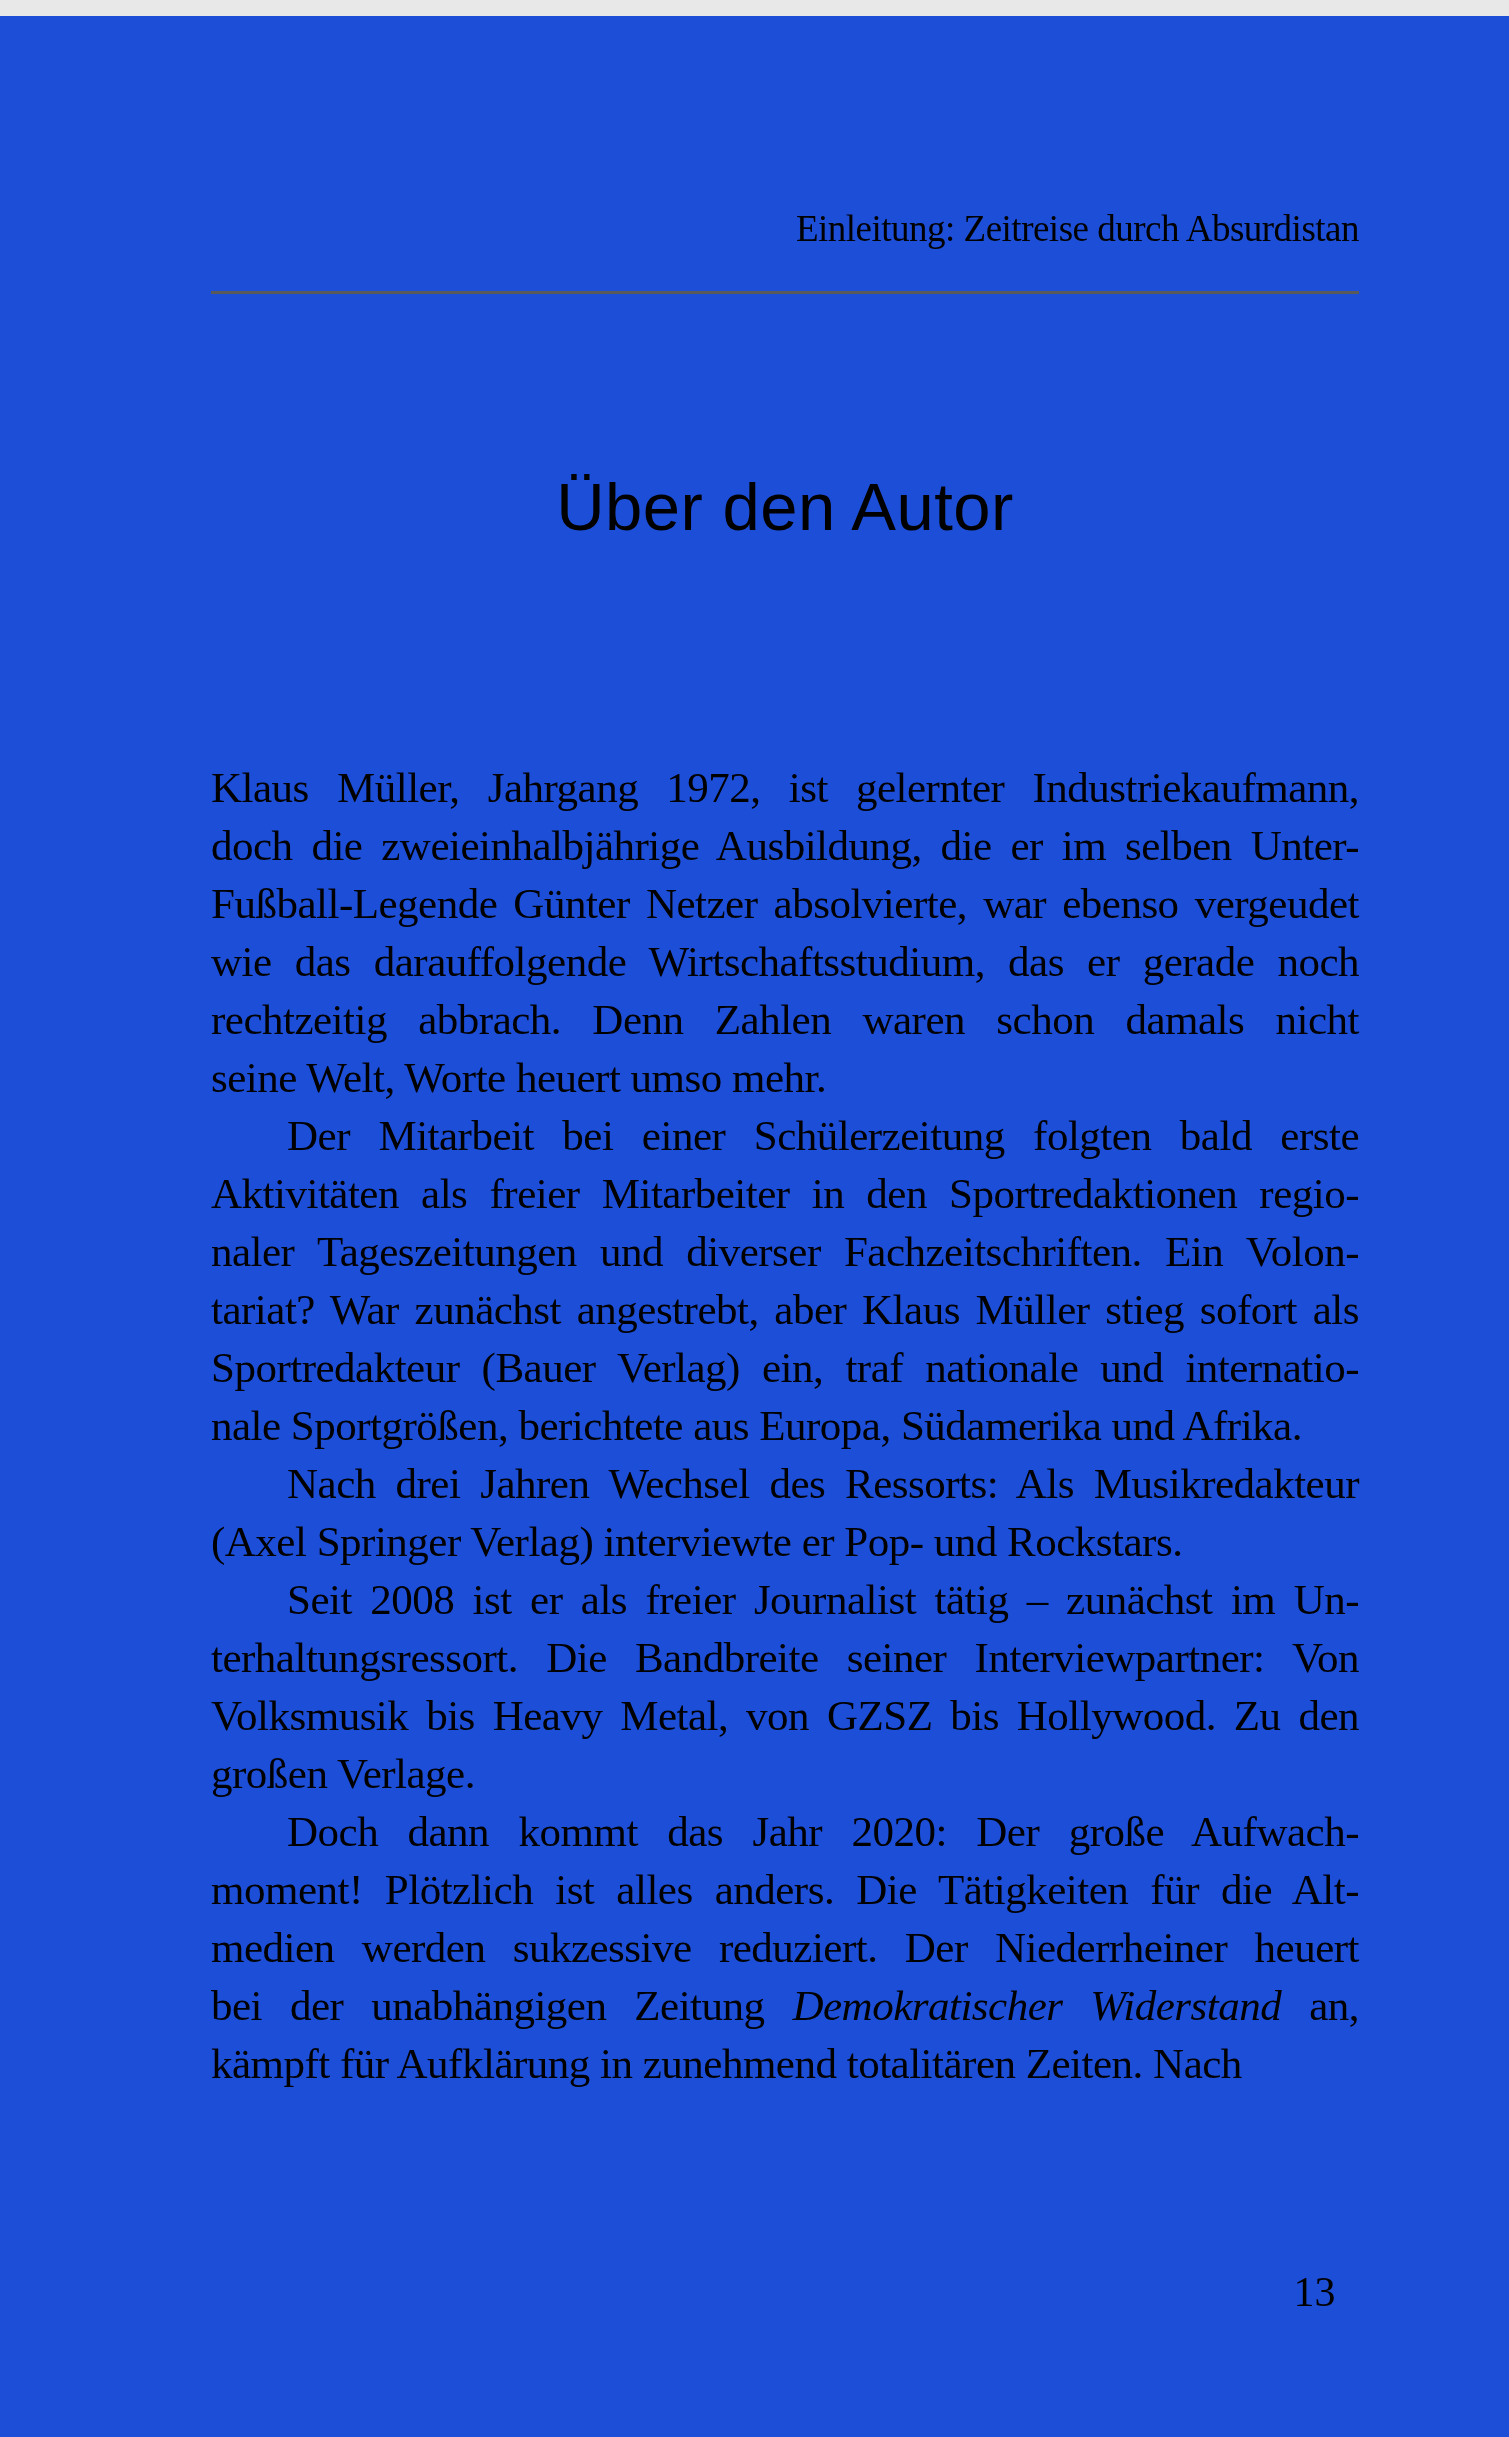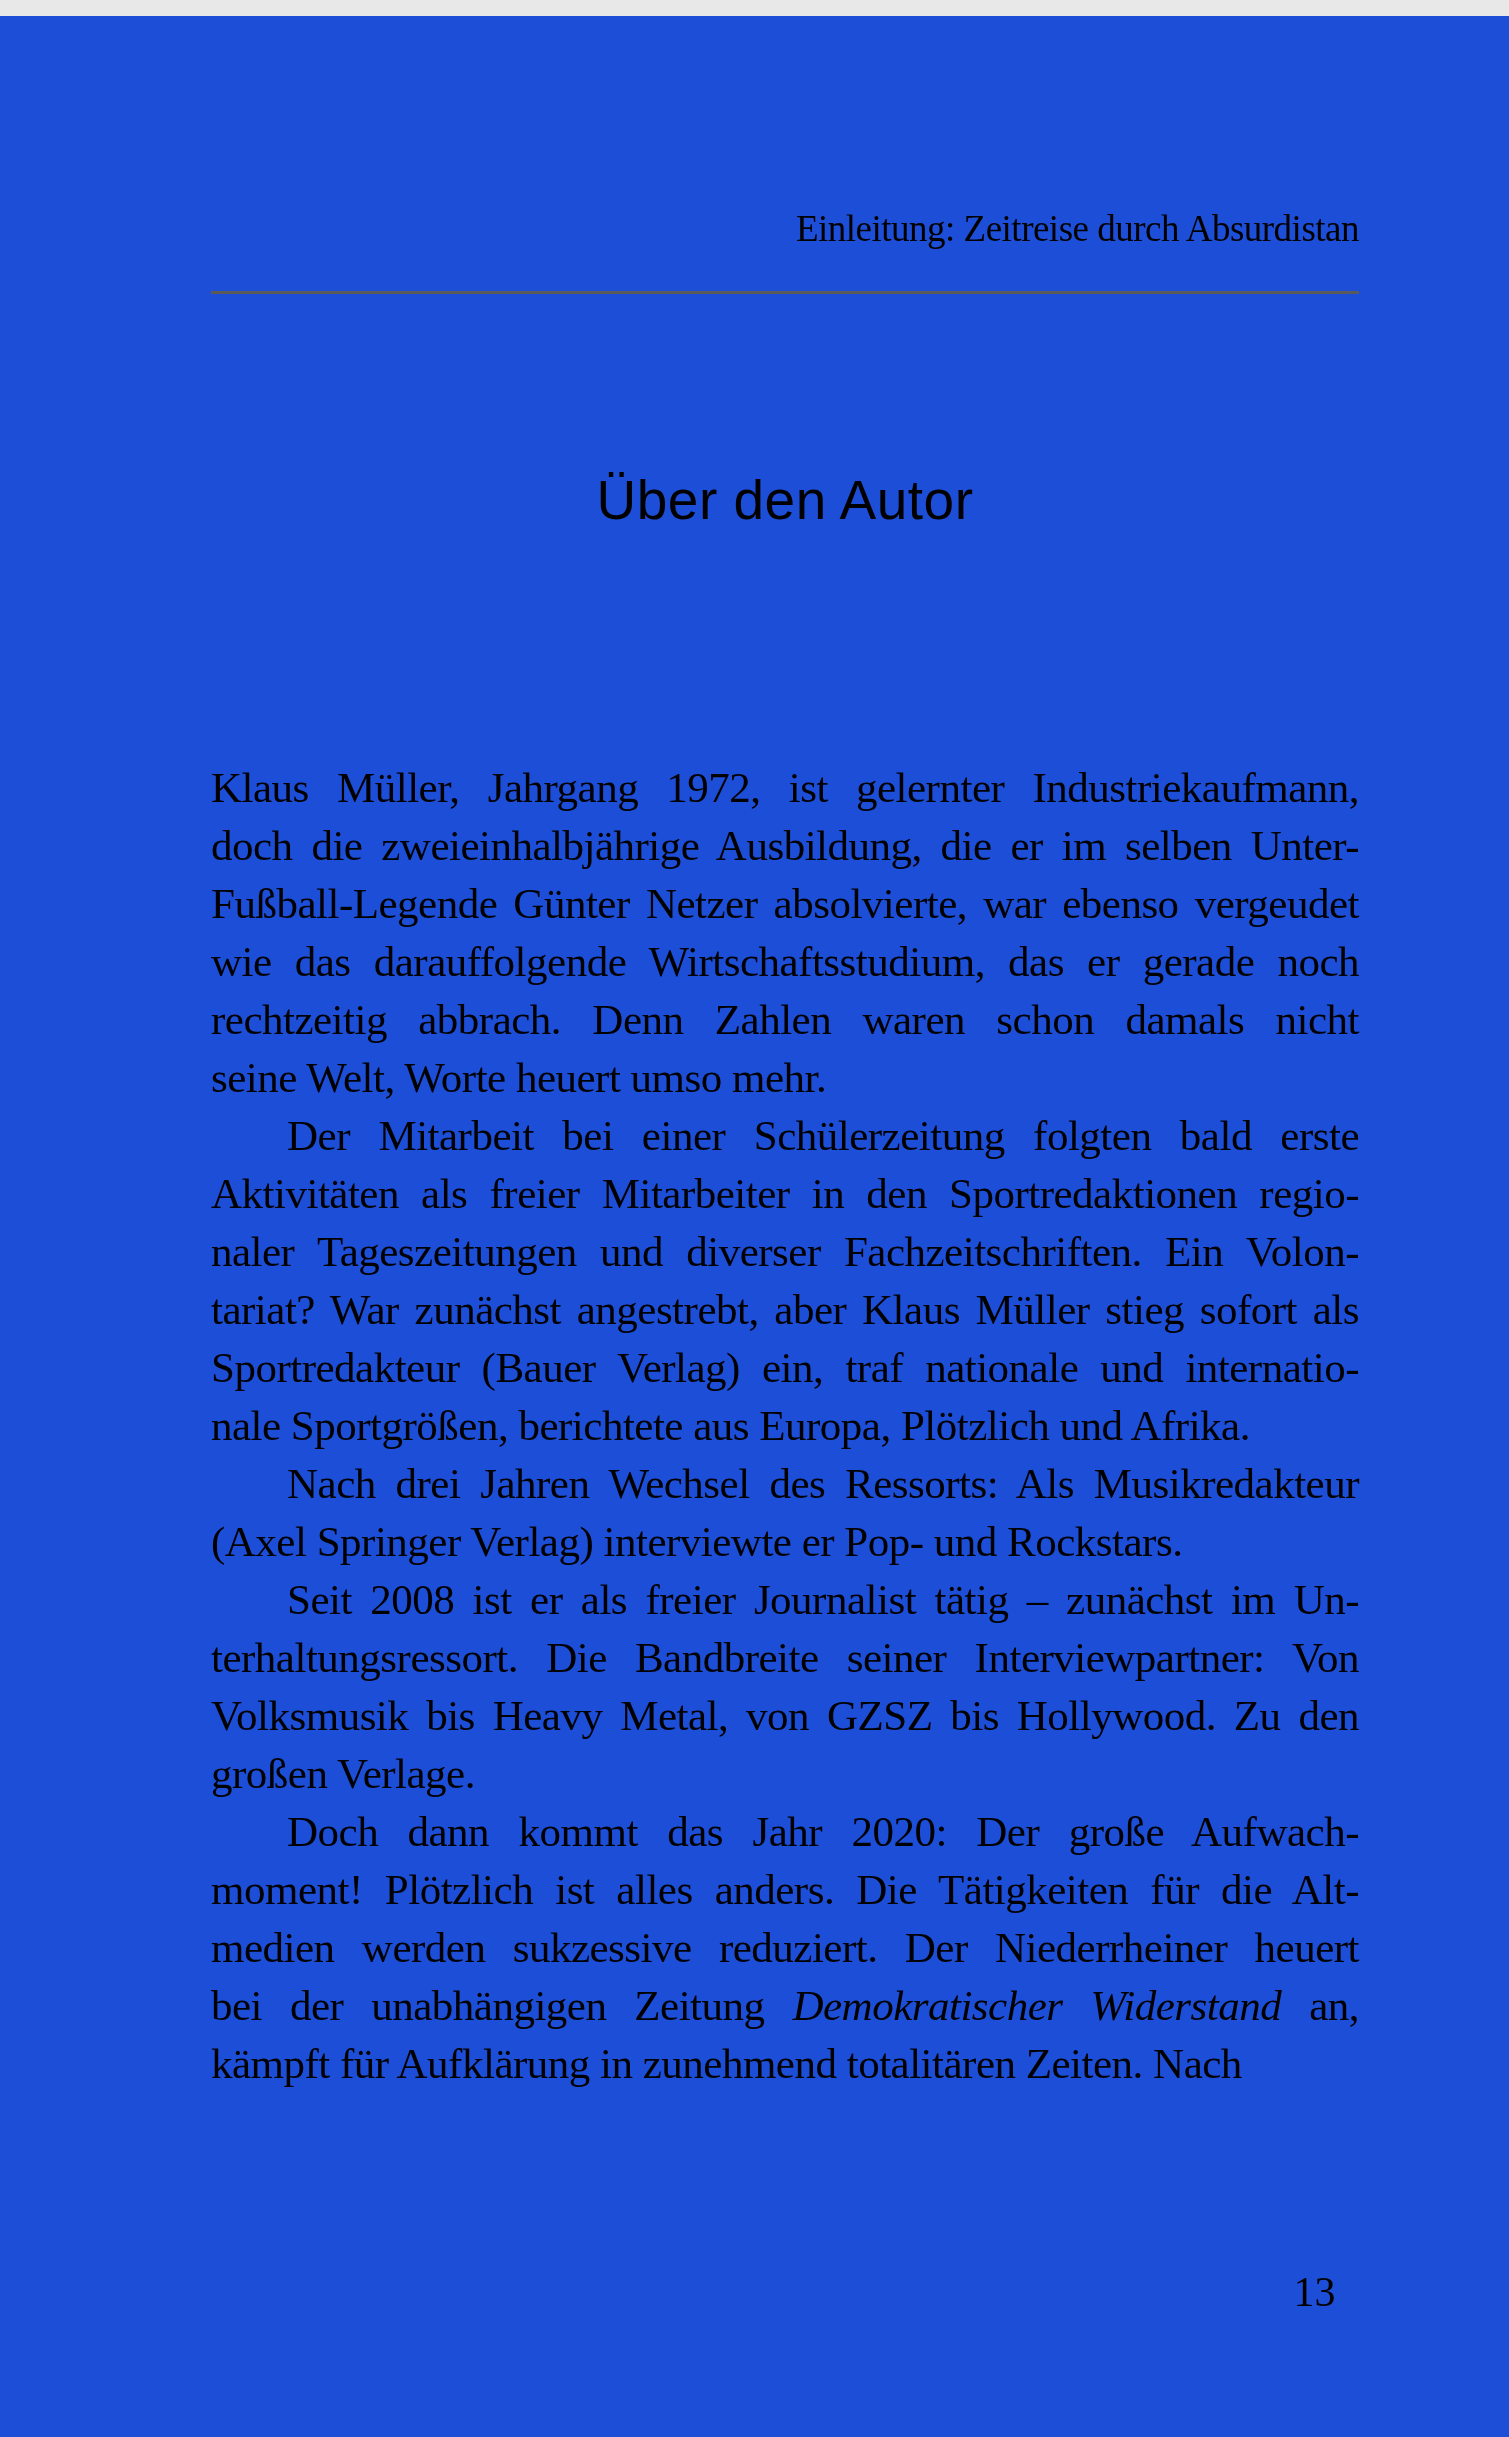--- a/index.html
+++ b/index.html
@@ -27,21 +27,21 @@
     height:2.9px;
     background:#5a5a5a;
   }
   .chapter-title{
     position:absolute;
     left:211px; right:150px; top:452px;
     margin:0;
     text-align:center;
     font-family:"Liberation Sans", sans-serif;
     font-weight:normal;
-    font-size:55px;
+    font-size:67px;
     letter-spacing:0.5px;
   }
   .body-text{
     position:absolute;
     left:211px; right:150px; top:743px;
     font-size:43px;
     letter-spacing:-0.5px;
   }
   .line{
     line-height:58px;
@@ -85,21 +85,21 @@
         <div class="line"><span>wie das darauffolgende Wirtschaftsstudium, das er gerade noch</span></div>
         <div class="line"><span>rechtzeitig abbrach. Denn Zahlen waren schon damals nicht</span></div>
         <div class="line last"><span>seine Welt, Worte heuert umso mehr.</span></div>
       </div>
       <div>
         <div class="line indent"><span>Der Mitarbeit bei einer Schülerzeitung folgten bald erste</span></div>
         <div class="line"><span>Aktivitäten als freier Mitarbeiter in den Sportredaktionen regio-</span></div>
         <div class="line"><span>naler Tageszeitungen und diverser Fachzeitschriften. Ein Volon-</span></div>
         <div class="line"><span>tariat? War zunächst angestrebt, aber Klaus Müller stieg sofort als</span></div>
         <div class="line"><span>Sportredakteur (Bauer Verlag) ein, traf nationale und internatio-</span></div>
-        <div class="line last"><span>nale Sportgrößen, berichtete aus Europa, Plötzlich und Afrika.</span></div>
+        <div class="line last"><span>nale Sportgrößen, berichtete aus Europa, Südamerika und Afrika.</span></div>
       </div>
       <div>
         <div class="line indent"><span>Nach drei Jahren Wechsel des Ressorts: Als Musikredakteur</span></div>
         <div class="line last"><span>(Axel Springer Verlag) interviewte er Pop- und Rockstars.</span></div>
       </div>
       <div>
         <div class="line indent"><span>Seit 2008 ist er als freier Journalist tätig – zunächst im Un-</span></div>
         <div class="line"><span>terhaltungsressort. Die Bandbreite seiner Interviewpartner: Von</span></div>
         <div class="line"><span>Volksmusik bis Heavy Metal, von GZSZ bis Hollywood. Zu den</span></div>
         <div class="line last"><span>großen Verlage.</span></div>

